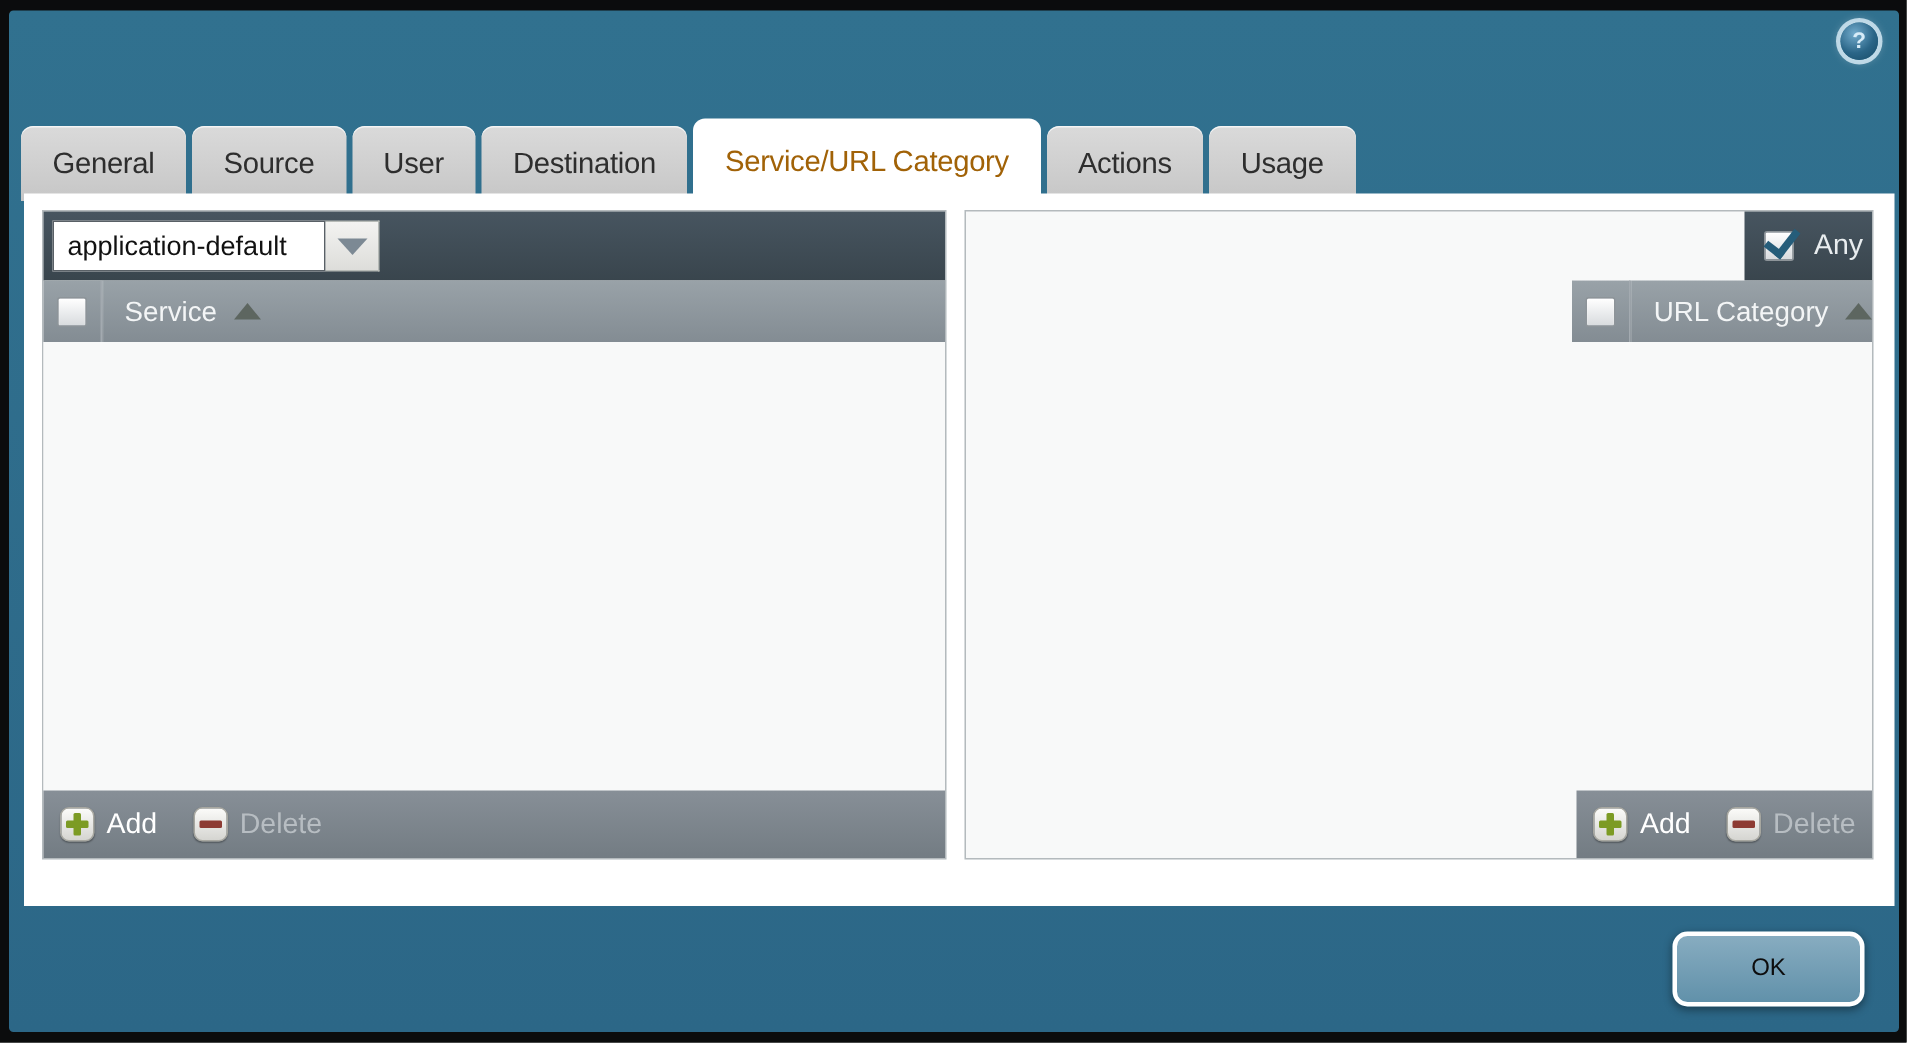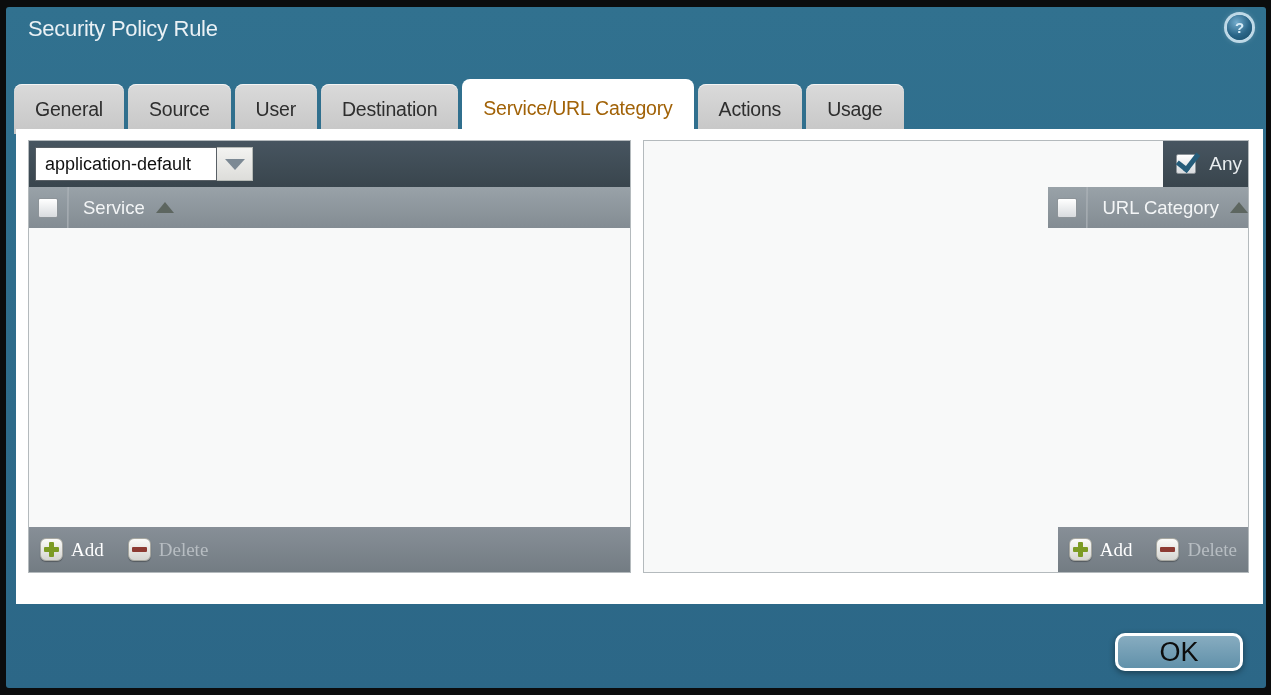--- a/index.html
+++ b/index.html
@@ -66,45 +66,44 @@
              border-right:5px solid #265d7a;border-bottom:5px solid #265d7a;
              transform:rotate(38deg);}
 
   .sort-asc{width:0;height:0;border-left:9px solid transparent;border-right:9px solid transparent;
             border-bottom:11px solid #5d6660;margin-left:11px;}
 
   .plist{flex:1 1 auto;background:#f8f9f9;}
 
   .pfooter{flex:0 0 45px;background:linear-gradient(#878f97,#737c83);
            display:flex;align-items:center;padding:0 11px;gap:24px;}
-  .fbtn{display:flex;align-items:center;gap:8px;font-size:19px;color:#fff;cursor:pointer;font-family:Liberation Serif, serif;}
+  .fbtn{display:flex;align-items:center;gap:8px;font-size:19px;color:#fff;cursor:pointer;}
   .fbtn.disabled{color:#b7bdc2;cursor:default;}
   .ficon{width:23px;height:23px;border-radius:6px;position:relative;
          background:linear-gradient(#fbfbf9,#d5d5d1);border:1px solid #a7a7a0;
          box-shadow:0 1px 1px rgba(0,0,0,.3);box-sizing:border-box;}
   .bar-h{position:absolute;left:3px;top:8px;width:15px;height:5px;border-radius:1px;}
   .bar-v{position:absolute;left:8px;top:3px;width:5px;height:15px;border-radius:1px;}
   .plus .bar-h,.plus .bar-v{background:#7c9b24;}
   .minus .bar-h{background:#8d3b33;}
 
   
   .actions{position:absolute;right:23px;bottom:17px;display:flex;gap:13px;z-index:2;}
-  .btn{height:38px;box-sizing:border-box;border:3px solid #fff;border-radius:10px;
-       font-size:27px;color:#0d0d0d;display:flex;align-items:center;justify-content:center;
+  .btn{height:50px;box-sizing:border-box;border:3px solid #fff;border-radius:10px;
+       font-size:16px;color:#0d0d0d;display:flex;align-items:center;justify-content:center;
        box-shadow:0 2px 6px rgba(0,0,0,.4);cursor:pointer;
        font-family:"Liberation Sans","DejaVu Sans",sans-serif;}
   .btn.ok{width:128px;background:linear-gradient(#87acc0,#6191aa);}
   .btn.cancel{width:130px;background:linear-gradient(#dbdcde,#c1c3c6);}
 </style>
 </head>
 <body>
 
 <div class="dialog">
 
-  <div class="title">Security Policy Rule</div>
   <div class="help">?</div>
 
   <div class="tabs">
     <div class="tab">
         <span>General</span>
       </div>
     <div class="tab">
         <span>Source</span>
       </div>
     <div class="tab">

